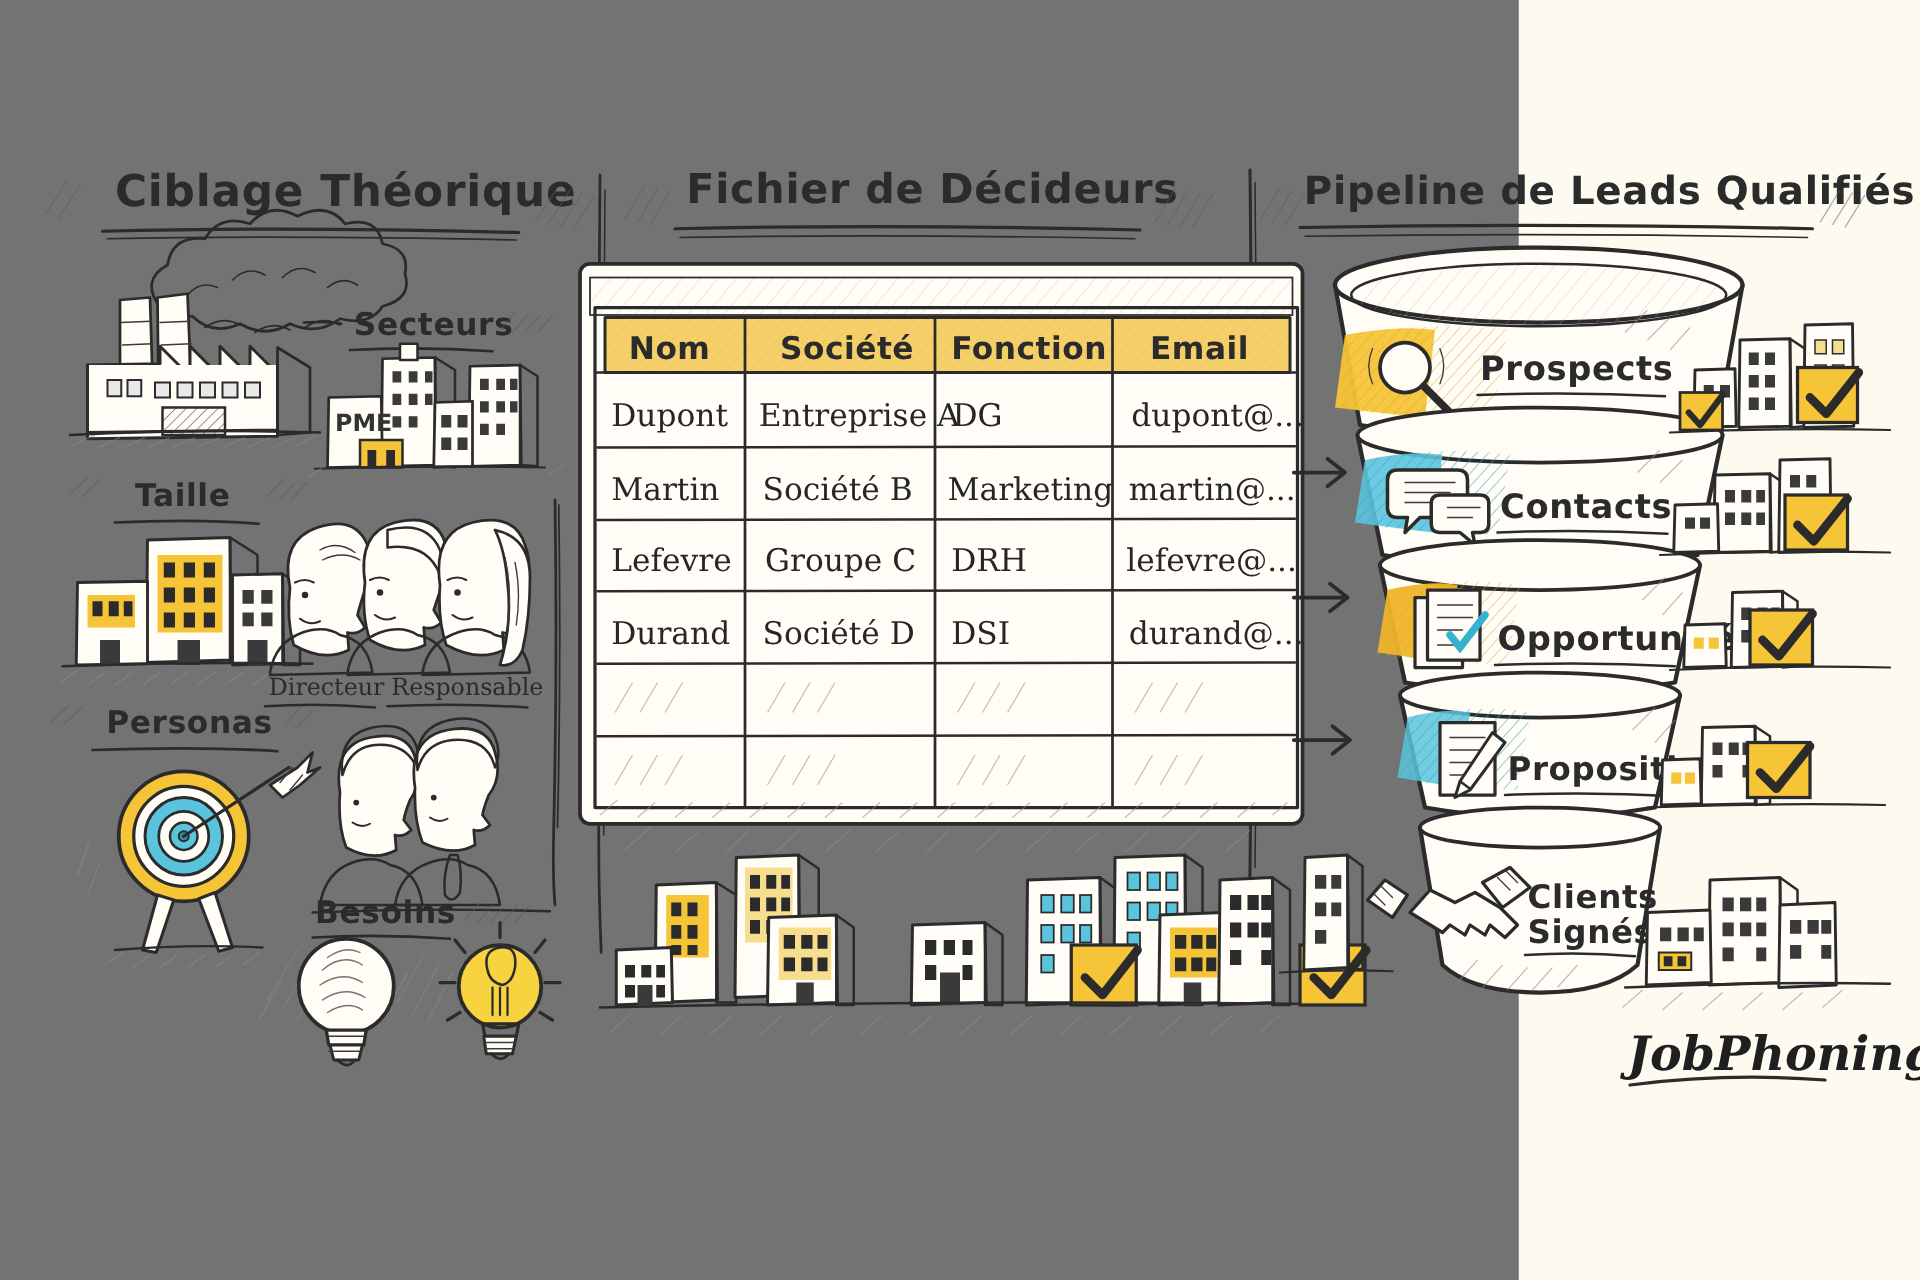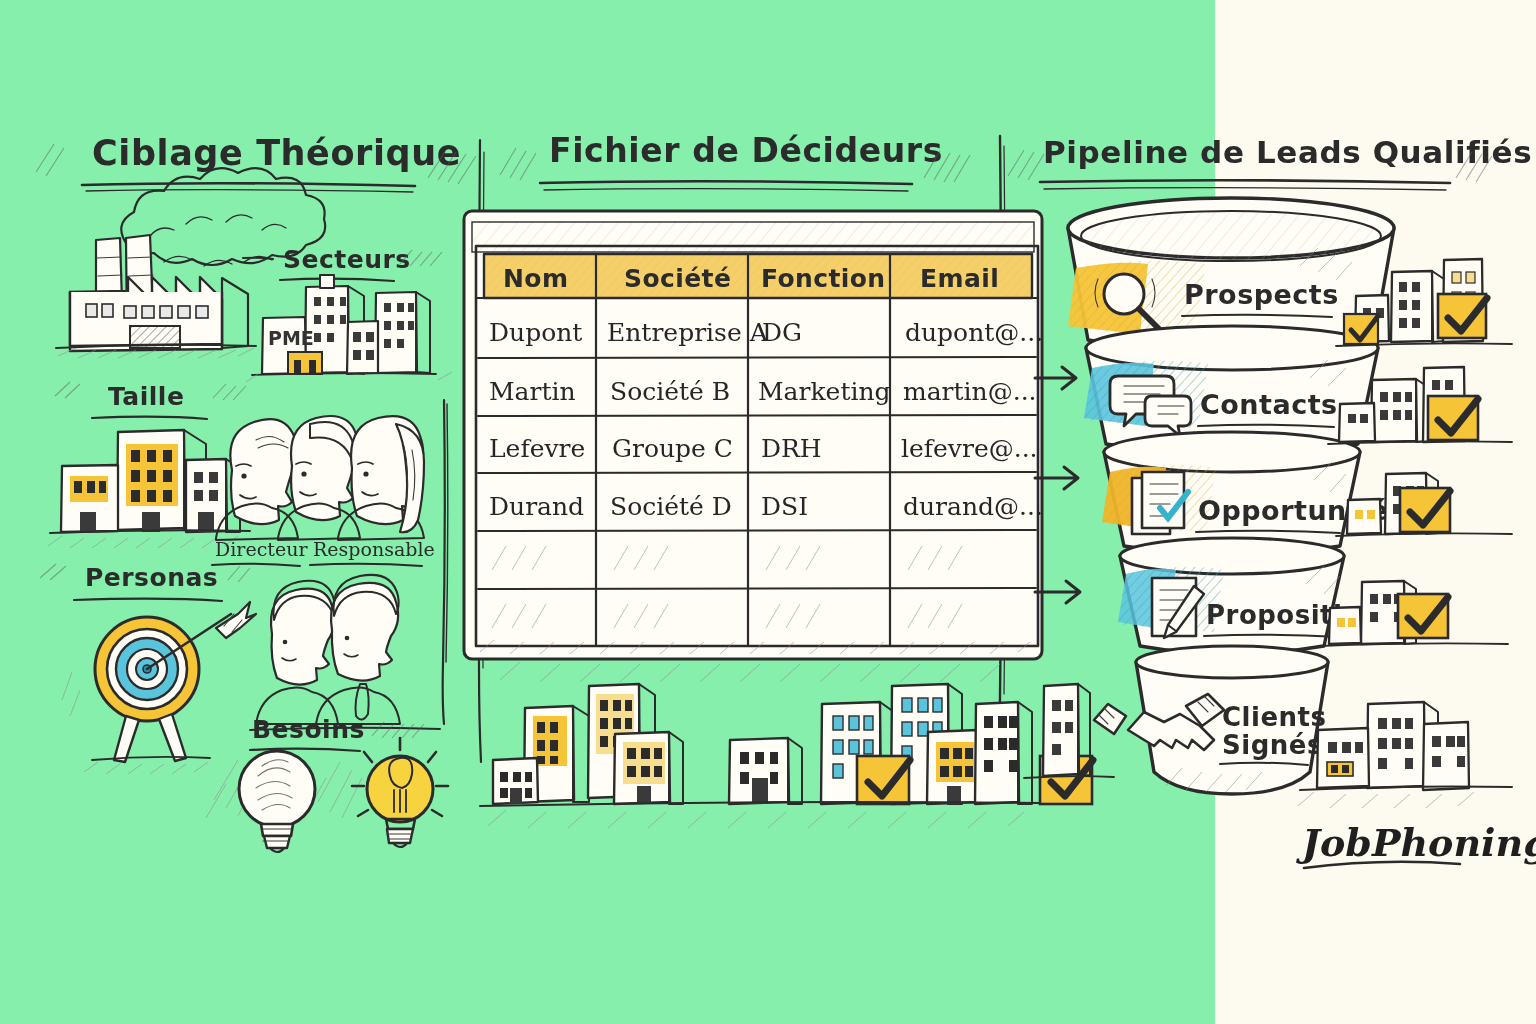--- a/index.html
+++ b/index.html
@@ -5,21 +5,21 @@
   * { box-sizing: border-box; margin: 0; padding: 0; }
   html, body {
     width: 1536px; height: 1024px;
     background: #fdfaf0;
     font-family: "Liberation Sans", sans-serif;
     overflow: hidden;
   }
   #board {
     position: relative;
     width: 1215px; height: 1024px;
-    background: #86efac;
+    background: #737373;
   }
   svg#scene { position: absolute; inset: 0; width: 1536px; height: 1024px; }
 
   
   .hdr-title {
     font-family: "DejaVu Sans", sans-serif;
     font-weight: 700;
     fill: #2b2b2b;
     letter-spacing: 0.6px;
   }

